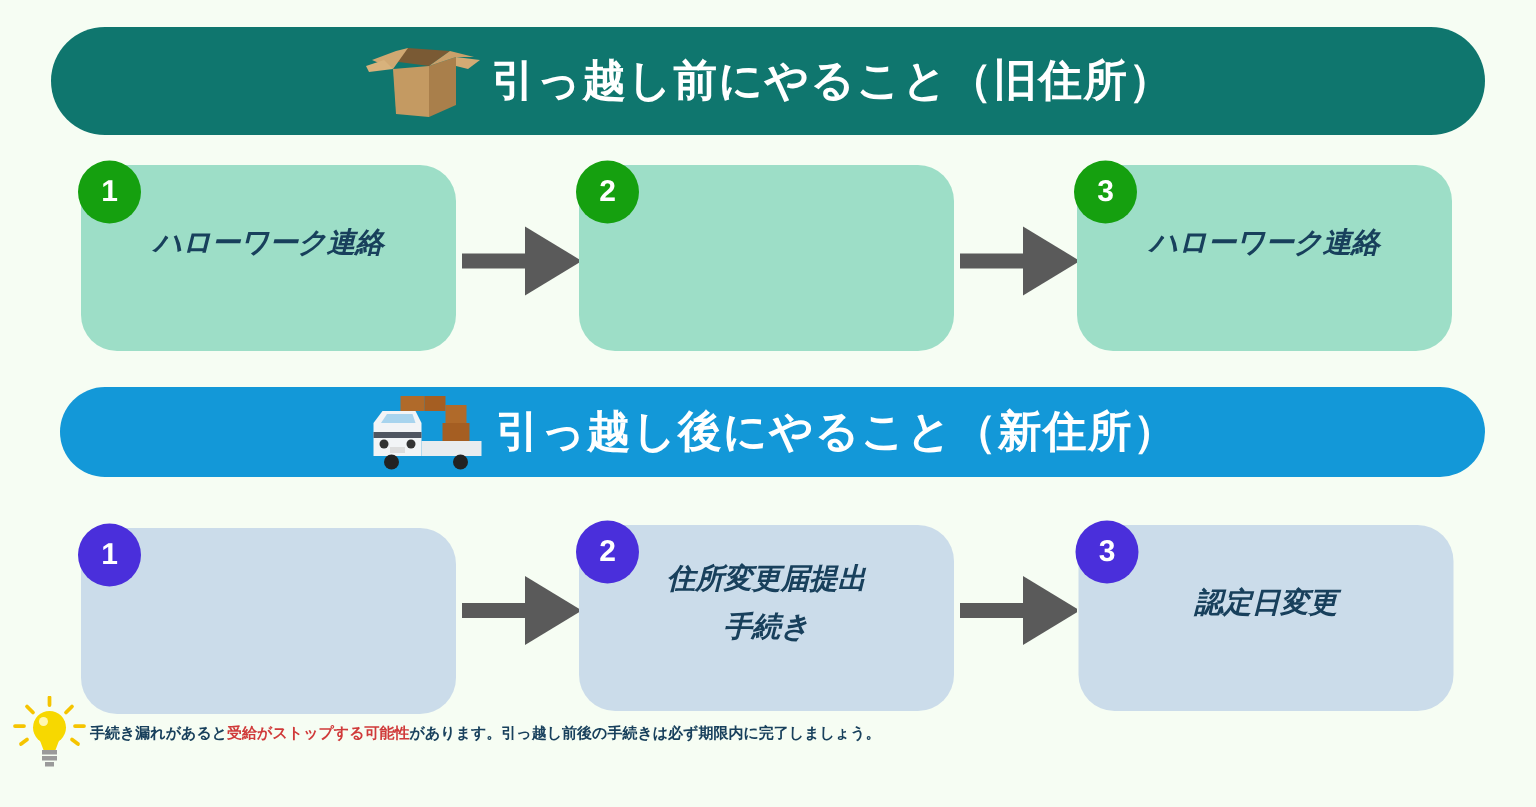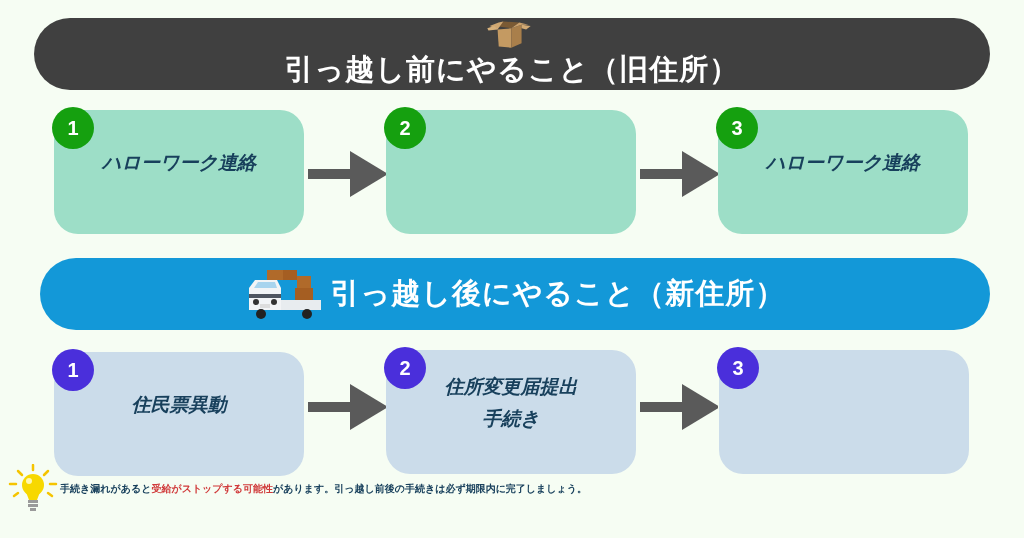--- a/index.html
+++ b/index.html
@@ -8,22 +8,22 @@
     background:#f6fdf3;
     font-family:"DejaVu Sans", "Liberation Sans", sans-serif;
     position:relative;
   }
   .banner {
     position:absolute; left:34px; width:956px; height:72px;
     border-radius:36px;
     display:flex; align-items:center; justify-content:center;
     color:#ffffff; font-size:29px; font-weight:bold; letter-spacing:1px;
   }
-  .banner.before { top:18px; background:#404040;flex-direction:column; }
-  .banner.after  { top:258px; background:#1398d8; left:40px; width:950px; height:72px; }
+  .banner.before { top:18px; background:#0f766e; }
+  .banner.after  { top:258px; background:#1398d8; left:40px; width:950px; height:60px; }
   .banner .icon { width:80px; height:56px; margin-right:6px; display:inline-block; }
   .card {
     position:absolute; width:250px; height:124px; border-radius:24px;
     display:flex; align-items:center; justify-content:center; text-align:center;
     color:#18405c; font-size:19px; font-weight:bold; line-height:32px;
   }
   .card.green { background:#9ddec7; }
   .card.blue  { background:#cbdcea; }
   .badge {
     position:absolute; left:-2px; top:-3px; width:42px; height:42px; border-radius:50%;
@@ -92,37 +92,37 @@
     <rect x="15" y="38" width="10" height="4" fill="#ddd"></rect>
     <rect x="36" y="34" width="40" height="10" fill="#e8ecef"></rect>
     <circle cx="16" cy="48" r="5" fill="#222"></circle>
     <circle cx="62" cy="48" r="5" fill="#222"></circle>
   </svg>
   <span>引っ越し後にやること（新住所）</span>
 </div>
 
 <div class="card blue" style="left:54px; top:352px;">
   <div class="badge blue">1</div>
-  <div class="card-label">住民票異動</div>
 </div>
 <svg class="arrow" style="left:306px; top:382px;" viewBox="0 0 80 50">
   <rect x="2" y="20" width="44" height="10" fill="#5a5a5a"></rect>
   <polygon points="44,2 82,25 44,48" fill="#5a5a5a"></polygon>
 </svg>
 <div class="card blue" style="left:386px; top:350px;">
   <div class="badge blue">2</div>
   <div class="card-label" style="white-space:pre-line;">住所変更届提出
 手続き</div>
 </div>
 <svg class="arrow" style="left:638px; top:382px;" viewBox="0 0 80 50">
   <rect x="2" y="20" width="44" height="10" fill="#5a5a5a"></rect>
   <polygon points="44,2 82,25 44,48" fill="#5a5a5a"></polygon>
 </svg>
 <div class="card blue" style="left:719px; top:350px;">
   <div class="badge blue">3</div>
+  <div class="card-label">認定日変更</div>
 </div>
 
 <div class="note">
   <svg class="bulb" viewBox="0 0 50 50">
     <g stroke="#f5c400" stroke-width="2.5" stroke-linecap="round">
       <line x1="25" y1="1" x2="25" y2="6"></line>
       <line x1="10" y1="7" x2="14" y2="11"></line>
       <line x1="40" y1="7" x2="36" y2="11"></line>
       <line x1="2" y1="20" x2="8" y2="20"></line>
       <line x1="48" y1="20" x2="42" y2="20"></line>

